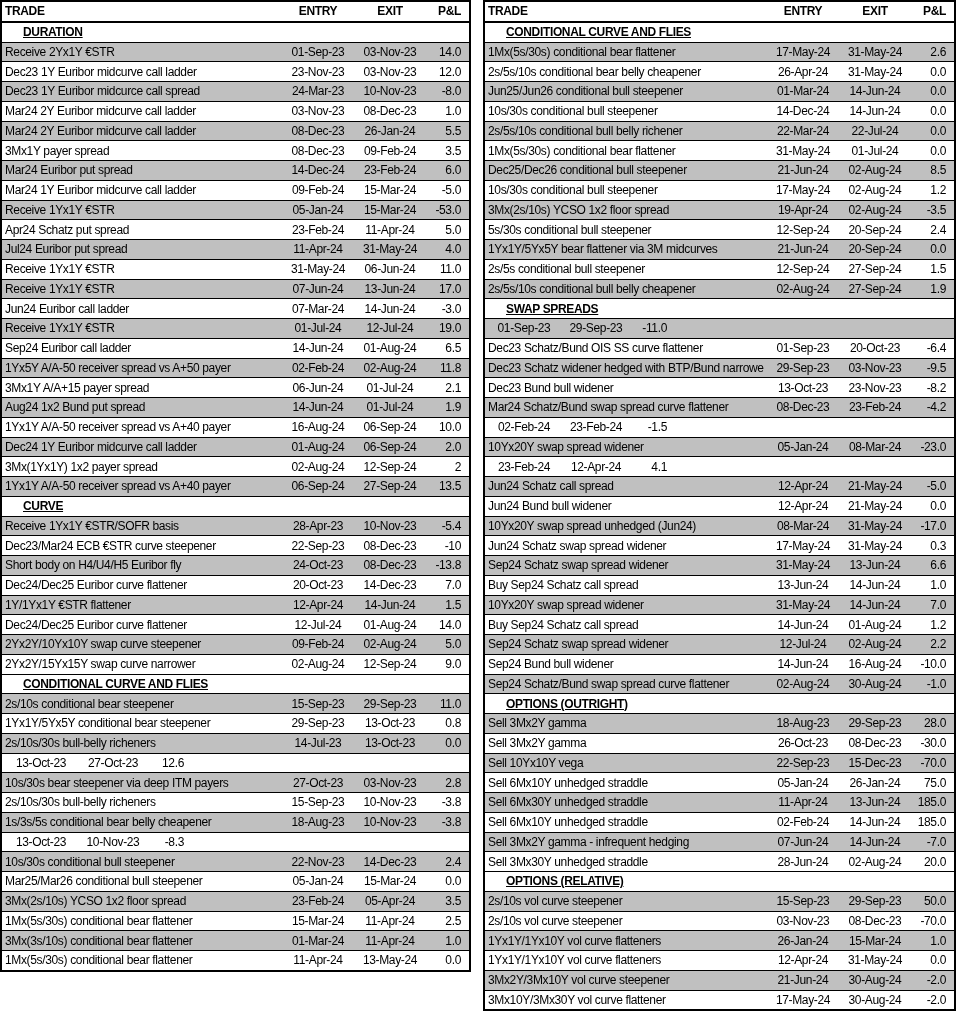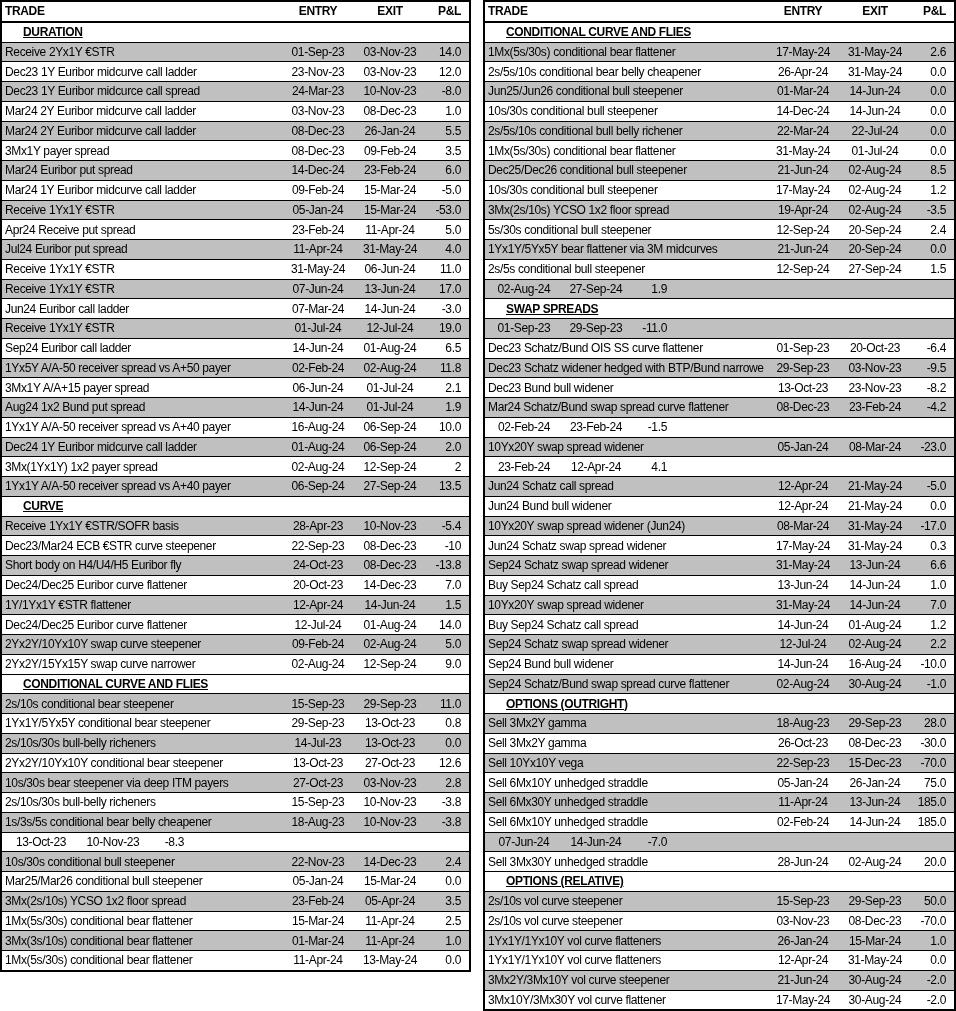--- a/index.html
+++ b/index.html
@@ -105,21 +105,21 @@
         <div class="cell exit-cell">15-Mar-24</div>
         <div class="cell pnl-cell">-5.0</div>
       </div>
       <div class="row data-row shaded">
         <div class="cell trade-cell">Receive 1Yx1Y €STR</div>
         <div class="cell entry-cell">05-Jan-24</div>
         <div class="cell exit-cell">15-Mar-24</div>
         <div class="cell pnl-cell">-53.0</div>
       </div>
       <div class="row data-row">
-        <div class="cell trade-cell">Apr24 Receive put spread</div>
+        <div class="cell trade-cell">Apr24 Schatz put spread</div>
         <div class="cell entry-cell">23-Feb-24</div>
         <div class="cell exit-cell">11-Apr-24</div>
         <div class="cell pnl-cell">5.0</div>
       </div>
       <div class="row data-row shaded">
         <div class="cell trade-cell">Jul24 Euribor put spread</div>
         <div class="cell entry-cell">11-Apr-24</div>
         <div class="cell exit-cell">31-May-24</div>
         <div class="cell pnl-cell">4.0</div>
       </div>
@@ -261,21 +261,20 @@
         <div class="cell exit-cell">13-Oct-23</div>
         <div class="cell pnl-cell">0.8</div>
       </div>
       <div class="row data-row shaded">
         <div class="cell trade-cell">2s/10s/30s bull-belly richeners</div>
         <div class="cell entry-cell">14-Jul-23</div>
         <div class="cell exit-cell">13-Oct-23</div>
         <div class="cell pnl-cell">0.0</div>
       </div>
       <div class="row data-row">
-        <div class="cell trade-cell">2Yx2Y/10Yx10Y conditional bear steepener</div>
         <div class="cell entry-cell">13-Oct-23</div>
         <div class="cell exit-cell">27-Oct-23</div>
         <div class="cell pnl-cell">12.6</div>
       </div>
       <div class="row data-row shaded">
         <div class="cell trade-cell">10s/30s bear steepener via deep ITM payers</div>
         <div class="cell entry-cell">27-Oct-23</div>
         <div class="cell exit-cell">03-Nov-23</div>
         <div class="cell pnl-cell">2.8</div>
       </div>
@@ -409,20 +408,21 @@
         <div class="cell exit-cell">20-Sep-24</div>
         <div class="cell pnl-cell">0.0</div>
       </div>
       <div class="row data-row">
         <div class="cell trade-cell">2s/5s conditional bull steepener</div>
         <div class="cell entry-cell">12-Sep-24</div>
         <div class="cell exit-cell">27-Sep-24</div>
         <div class="cell pnl-cell">1.5</div>
       </div>
       <div class="row data-row shaded">
+        <div class="cell trade-cell">2s/5s/10s conditional bull belly cheapener</div>
         <div class="cell entry-cell">02-Aug-24</div>
         <div class="cell exit-cell">27-Sep-24</div>
         <div class="cell pnl-cell">1.9</div>
       </div>
       <div class="row section-row">
         <div class="cell section-cell">SWAP SPREADS</div>
       </div>
       <div class="row data-row shaded">
         <div class="cell entry-cell">01-Sep-23</div>
         <div class="cell exit-cell">29-Sep-23</div>
@@ -474,21 +474,21 @@
         <div class="cell exit-cell">21-May-24</div>
         <div class="cell pnl-cell">-5.0</div>
       </div>
       <div class="row data-row">
         <div class="cell trade-cell">Jun24 Bund bull widener</div>
         <div class="cell entry-cell">12-Apr-24</div>
         <div class="cell exit-cell">21-May-24</div>
         <div class="cell pnl-cell">0.0</div>
       </div>
       <div class="row data-row shaded">
-        <div class="cell trade-cell">10Yx20Y swap spread widener (Jun24)</div>
+        <div class="cell trade-cell">10Yx20Y swap spread unhedged (Jun24)</div>
         <div class="cell entry-cell">08-Mar-24</div>
         <div class="cell exit-cell">31-May-24</div>
         <div class="cell pnl-cell">-17.0</div>
       </div>
       <div class="row data-row">
         <div class="cell trade-cell">Jun24 Schatz swap spread widener</div>
         <div class="cell entry-cell">17-May-24</div>
         <div class="cell exit-cell">31-May-24</div>
         <div class="cell pnl-cell">0.3</div>
       </div>
@@ -567,20 +567,21 @@
         <div class="cell exit-cell">13-Jun-24</div>
         <div class="cell pnl-cell">185.0</div>
       </div>
       <div class="row data-row">
         <div class="cell trade-cell">Sell 6Mx10Y unhedged straddle</div>
         <div class="cell entry-cell">02-Feb-24</div>
         <div class="cell exit-cell">14-Jun-24</div>
         <div class="cell pnl-cell">185.0</div>
       </div>
       <div class="row data-row shaded">
+        <div class="cell trade-cell">Sell 3Mx2Y gamma - infrequent hedging</div>
         <div class="cell entry-cell">07-Jun-24</div>
         <div class="cell exit-cell">14-Jun-24</div>
         <div class="cell pnl-cell">-7.0</div>
       </div>
       <div class="row data-row">
         <div class="cell trade-cell">Sell 3Mx30Y unhedged straddle</div>
         <div class="cell entry-cell">28-Jun-24</div>
         <div class="cell exit-cell">02-Aug-24</div>
         <div class="cell pnl-cell">20.0</div>
       </div>

